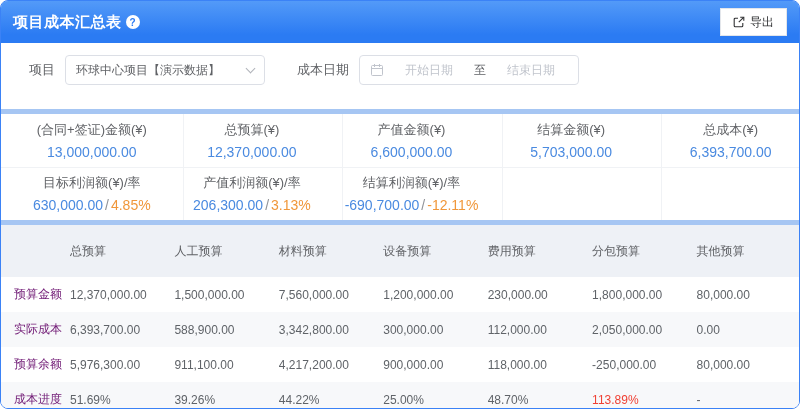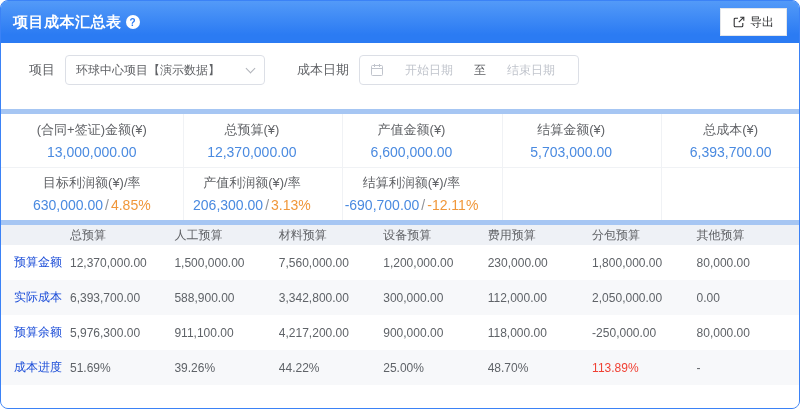--- a/index.html
+++ b/index.html
@@ -65,25 +65,25 @@
   .v-blue { color:#4a8ae0; }
   .v-orange { color:#f0973a; }
   .sep { color:#909399; padding:0 2px; }
 
   
   .table-panel { flex:1 1 auto; overflow:hidden; }
   table { width:100%; border-collapse:collapse; table-layout:fixed; font-size:12px; }
   col.c-label { width:67px; }
   thead th {
     background:#eef1f6; color:#606266; font-weight:400; text-align:left;
-    height:20px; padding:0 2px; white-space:nowrap;margin-top:6px;
+    height:52px; padding:0 2px; white-space:nowrap;margin-top:6px;
   }
   thead th:first-child { padding-left:13px; }
   tbody td { height:35px; padding:0 2px; color:#5f6368; white-space:nowrap; }
-  tbody td.rowlabel { padding-left:13px; color:#1d4ed8; }
+  tbody td.rowlabel { padding-left:13px; color:#701a75; }
   tbody tr:nth-child(even) { background:#f7f8fa; }
   td.blue { color:#4a8ae0; }
   td.red  { color:#f04134; }
 </style>
 </head>
 <body>
 
 <div class="app">
 
   <div class="titlebar">

